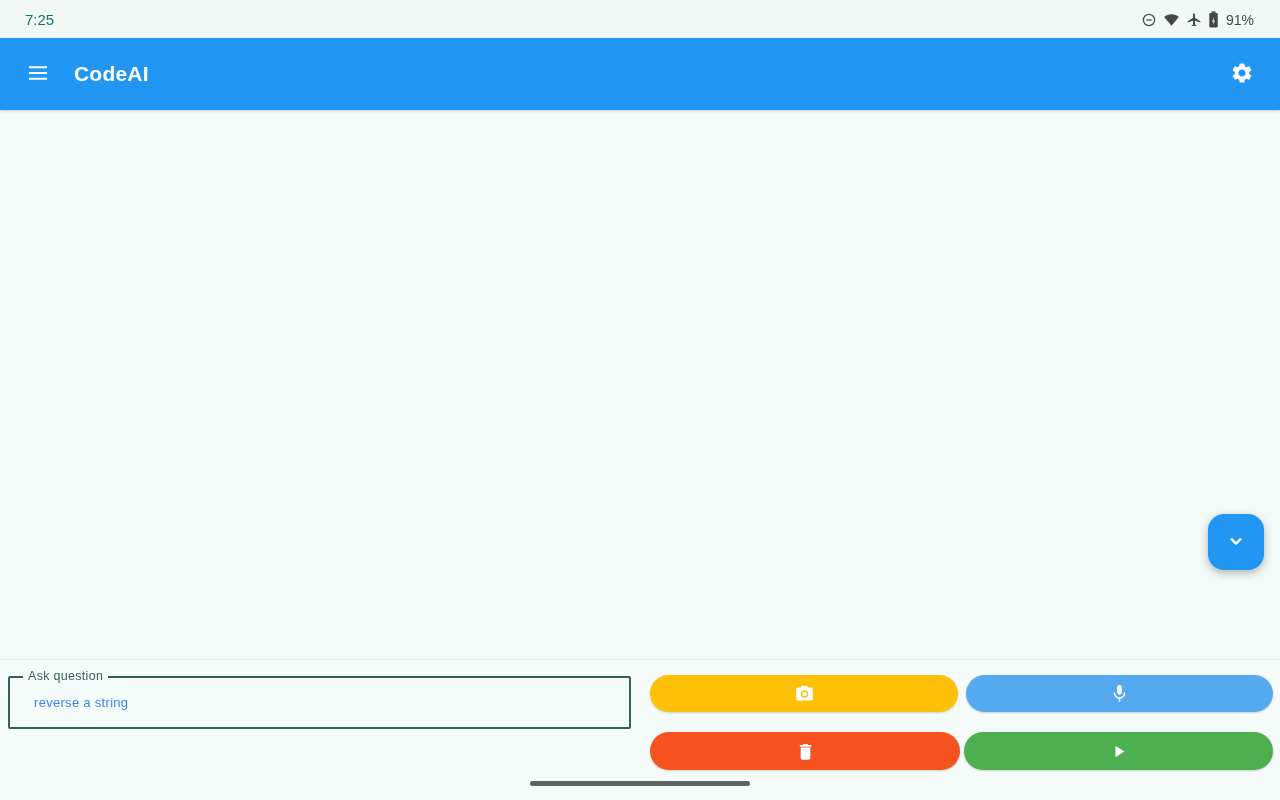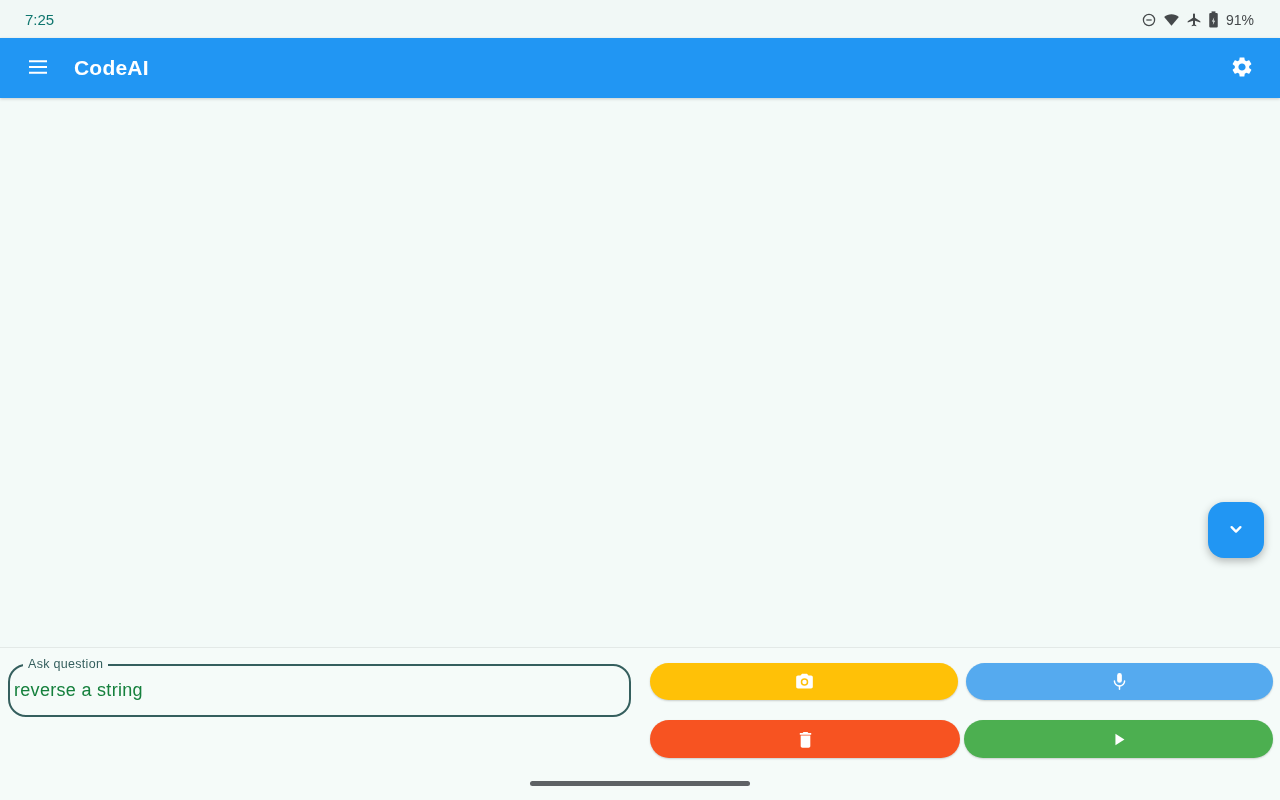--- a/index.html
+++ b/index.html
@@ -13,21 +13,21 @@
     display:flex; align-items:center; justify-content:space-between;
     padding:0 26px 0 25px; color:#45494B;
   }
   .status-time { font-size:15px; color:#0f766e; }
   .status-icons { display:flex; align-items:flex-end; gap:6px; }
   .status-icons svg { display:block; }
   .status-batt-text { font-size:14px; color:#45494B; margin-left:1px; }
 
   
   .app-bar {
-    height:60px; background:#2196F3;
+    height:72px; background:#2196F3;
     display:flex; align-items:center; padding:0 16px;
     box-shadow:0 1px 3px rgba(0,0,0,0.18);
     position:relative; z-index:3;
   }
   .icon-btn {
     width:44px; height:44px; border:none; background:transparent; border-radius:50%;
     display:flex; align-items:center; justify-content:center; cursor:pointer; flex:0 0 auto;
   }
   .app-title { color:#fff; font-size:21px; font-weight:bold; margin-left:14px; letter-spacing:0.2px; }
   .app-bar .spacer { flex:1; }
@@ -39,29 +39,29 @@
     border:none; border-radius:16px; background:#2196F3; cursor:pointer;
     display:flex; align-items:center; justify-content:center;
     box-shadow:0 3px 8px rgba(0,0,0,0.28);
   }
 
   
   .input-panel { position:relative; height:153px; background:#F5FBF9; border-top:1px solid #E3E9E7; }
 
   .text-field {
     position:absolute; left:8px; top:16px; width:623px; height:53px;
-    border:2px solid #355F5E; border-radius:18px;
+    border:2px solid #355F5E; border-radius:2px;
   }
   .text-field-label {
     position:absolute; top:-9px; left:13px; padding:0 5px;
     background:#F5FBF9; font-size:12.5px; color:#355F5E; letter-spacing:0.3px;
   }
   .text-field input {
     width:100%; height:100%; border:none; outline:none; background:transparent;
-    padding:0 4px; font-size:18px; color:#15803d; font-family:"Liberation Sans", sans-serif;
+    padding:0 24px; font-size:13px; color:#3b82f6; font-family:"Liberation Sans", sans-serif;
     letter-spacing:0.3px;
   }
 
   .pill-btn {
     position:absolute; border:none; cursor:pointer; border-radius:19px;
     display:flex; align-items:center; justify-content:center;
     box-shadow:0 1px 2px rgba(0,0,0,0.18);
   }
   .pill-btn svg { display:block; }
   .btn-camera { left:650px; top:15px; width:308px; height:37px; background:#FFC107; }

